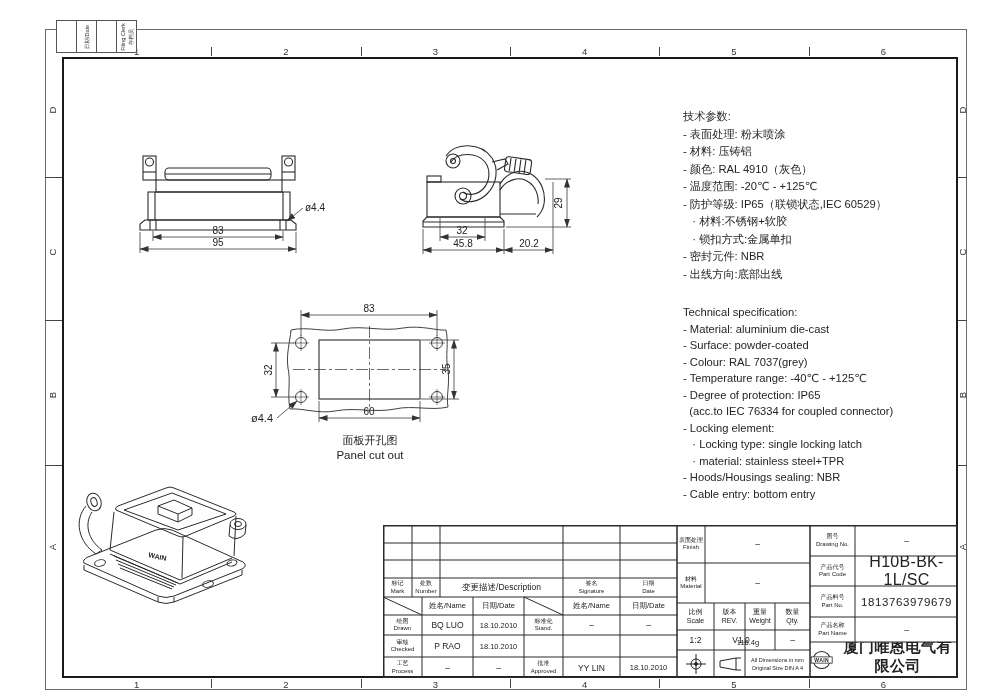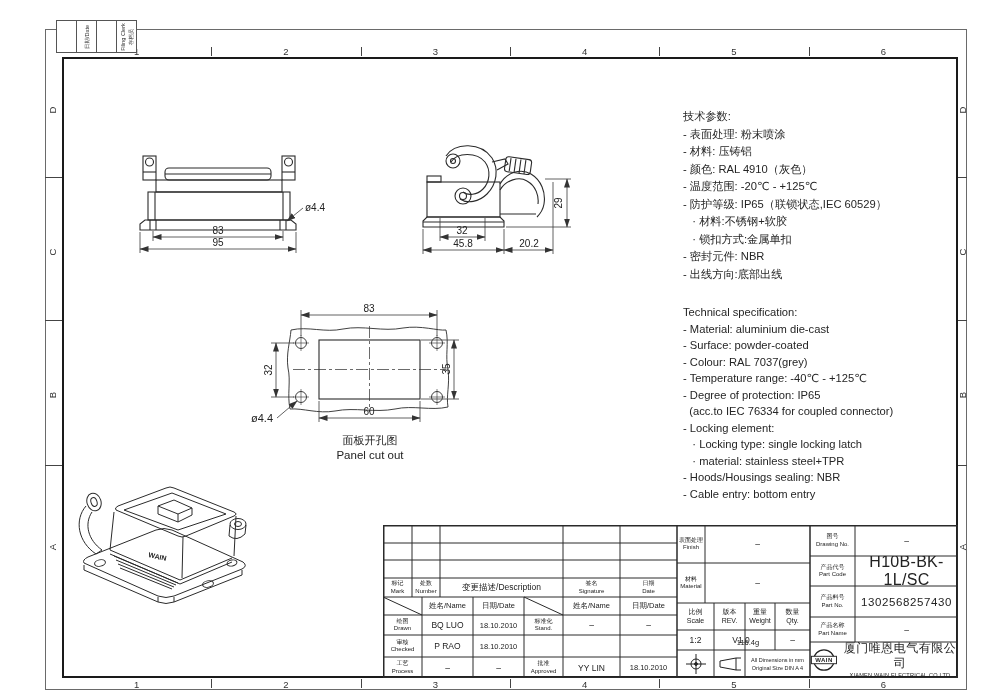--- a/index.html
+++ b/index.html
@@ -34,21 +34,21 @@
            text-align:center;color:#222;overflow:hidden;}
   .lab{font-size:6px;line-height:1.25;white-space:pre-line;}
   .lab1{font-size:7.5px;white-space:nowrap;}
   .val{font-size:8.5px;white-space:nowrap;}
   .val-sm{font-size:7.5px;}
   .big{font-size:16px;letter-spacing:.3px;}
   .bigger{font-size:11.5px;letter-spacing:.6px;}
   .note{font-size:5.5px;line-height:1.5;white-space:nowrap;flex-direction:column;}
   .company{flex-direction:row;gap:4px;}
   .cname{display:flex;flex-direction:column;align-items:center;line-height:1.3;}
-  .cname .zh{font-size:12px;font-weight:normal;letter-spacing:.5px;}
+  .cname .zh{font-size:15px;font-weight:bold;letter-spacing:.5px;}
   .cname .en{font-size:5.6px;letter-spacing:.2px;}
   svg text{font-family:"Liberation Sans","DejaVu Sans",sans-serif;fill:#222;}
   .dimtext{font-size:10px;}
 </style>
 </head>
 <body>
 
 <div class="abs outer-frame"></div>
 <div class="abs inner-frame"></div>
 
@@ -432,21 +432,21 @@
   </div>
 
   <div class="tb-cell lab" style="left:427px;top:0;width:45px;height:31px;">图号
 Drawing No.</div>
   <div class="tb-cell val" style="left:472px;top:0;width:103px;height:31px;">–</div>
   <div class="tb-cell lab" style="left:427px;top:31px;width:45px;height:30px;">产品代号
 Part Code</div>
   <div class="tb-cell big" style="left:472px;top:31px;width:103px;height:30px;">H10B-BK-1L/SC</div>
   <div class="tb-cell lab" style="left:427px;top:61px;width:45px;height:31px;">产品料号
 Part No.</div>
-  <div class="tb-cell bigger" style="left:472px;top:61px;width:103px;height:31px;">1302568257430</div>
+  <div class="tb-cell bigger" style="left:472px;top:61px;width:103px;height:31px;">1813763979679</div>
   <div class="tb-cell lab" style="left:427px;top:92px;width:45px;height:25px;">产品名称
 Part Name</div>
   <div class="tb-cell val" style="left:472px;top:92px;width:103px;height:25px;">–</div>
 
   <div class="tb-cell company" style="left:427px;top:117px;width:148px;height:36px;">
     <svg width="30" height="30" viewBox="0 0 30 30">
       <circle cx="15" cy="15" r="11" stroke="#222" fill="none" stroke-width="1.3"></circle>
       <rect x="1.5" y="11" width="27" height="8" fill="#fff" stroke="#222" stroke-width="1"></rect>
       <text x="15" y="17.5" text-anchor="middle" style="font-size:6.5px;font-weight:bold;letter-spacing:.5px;">WAIN</text>
     </svg>

